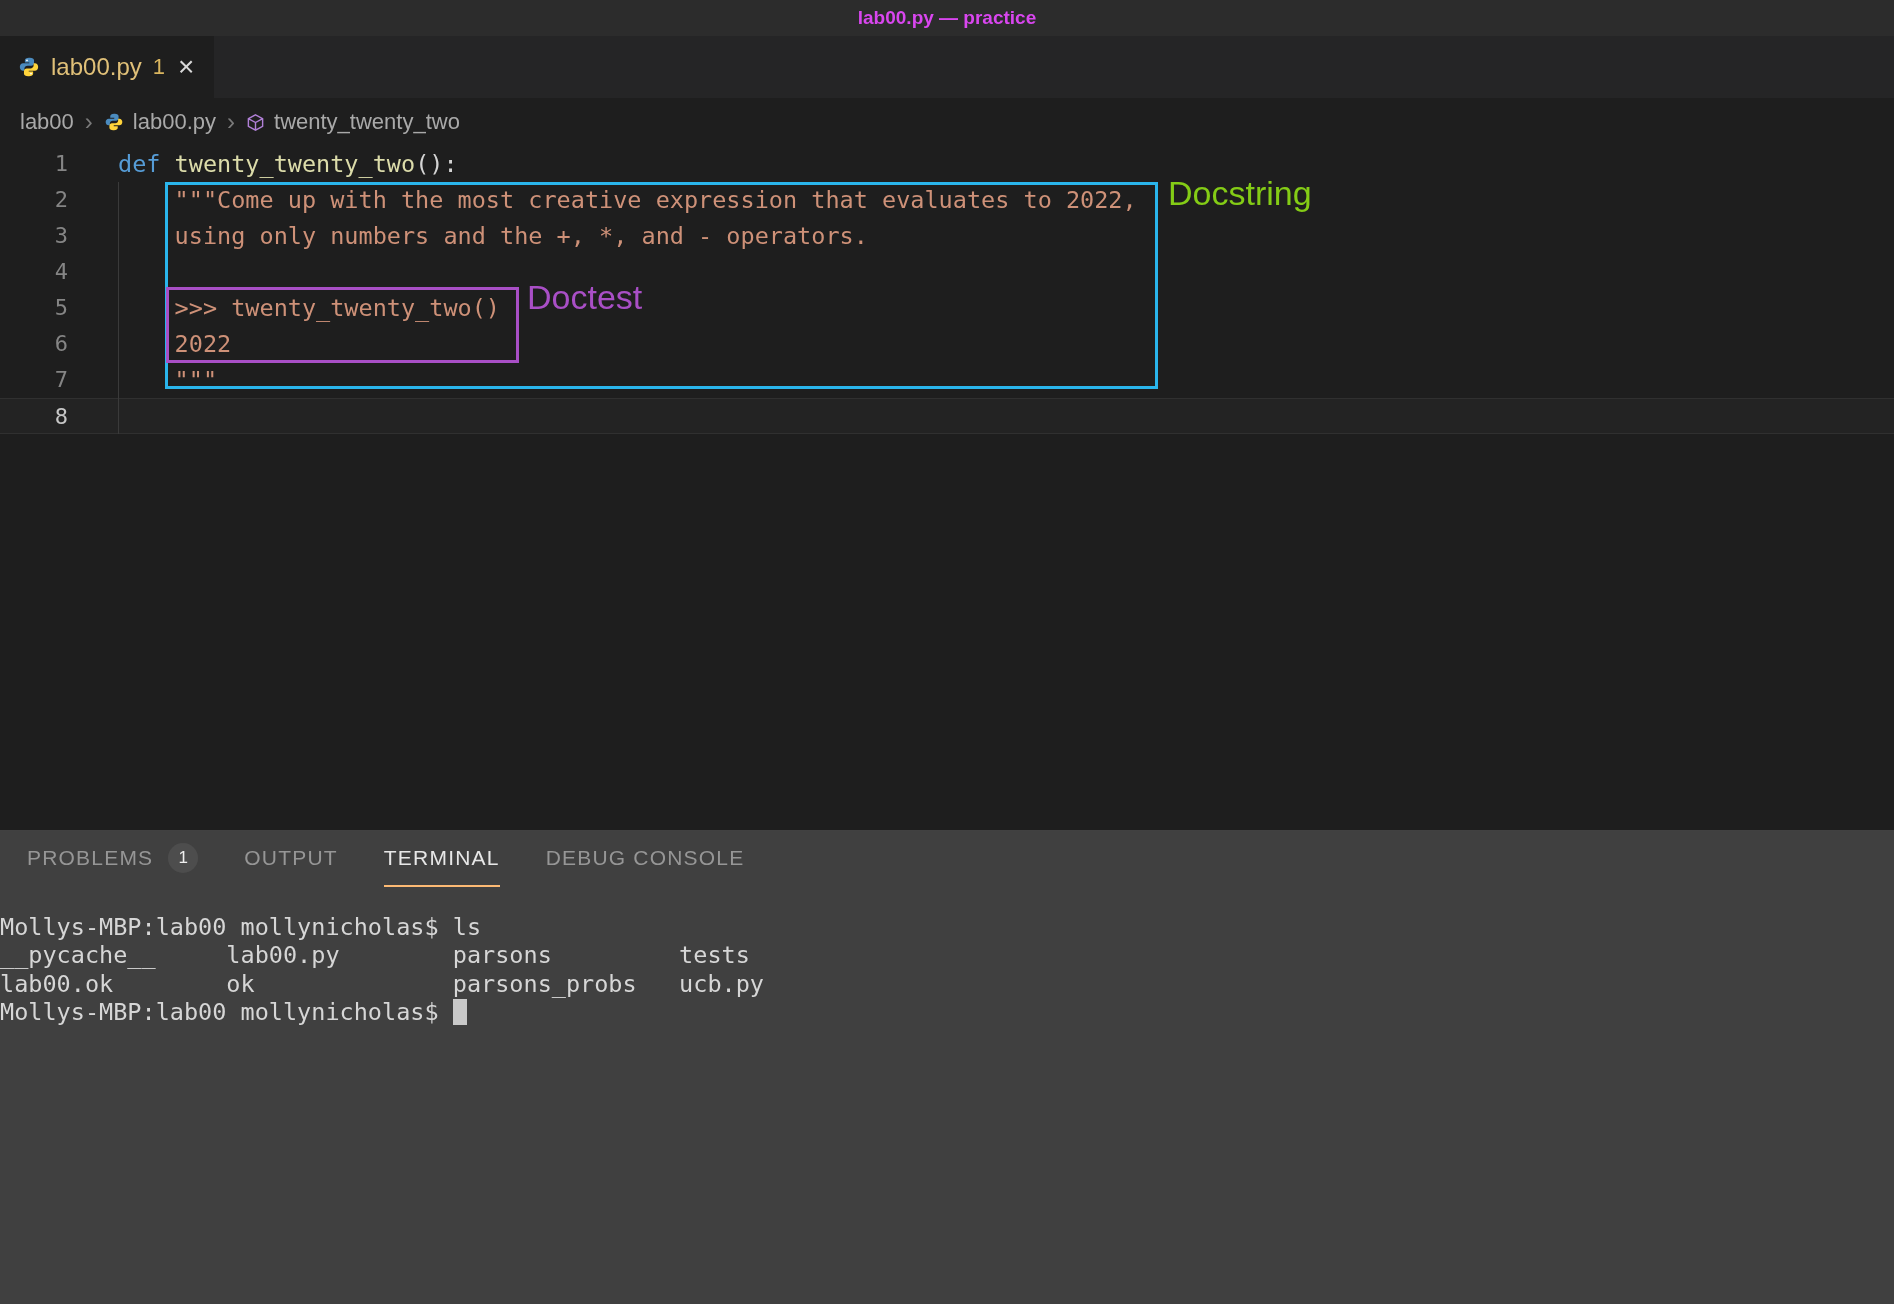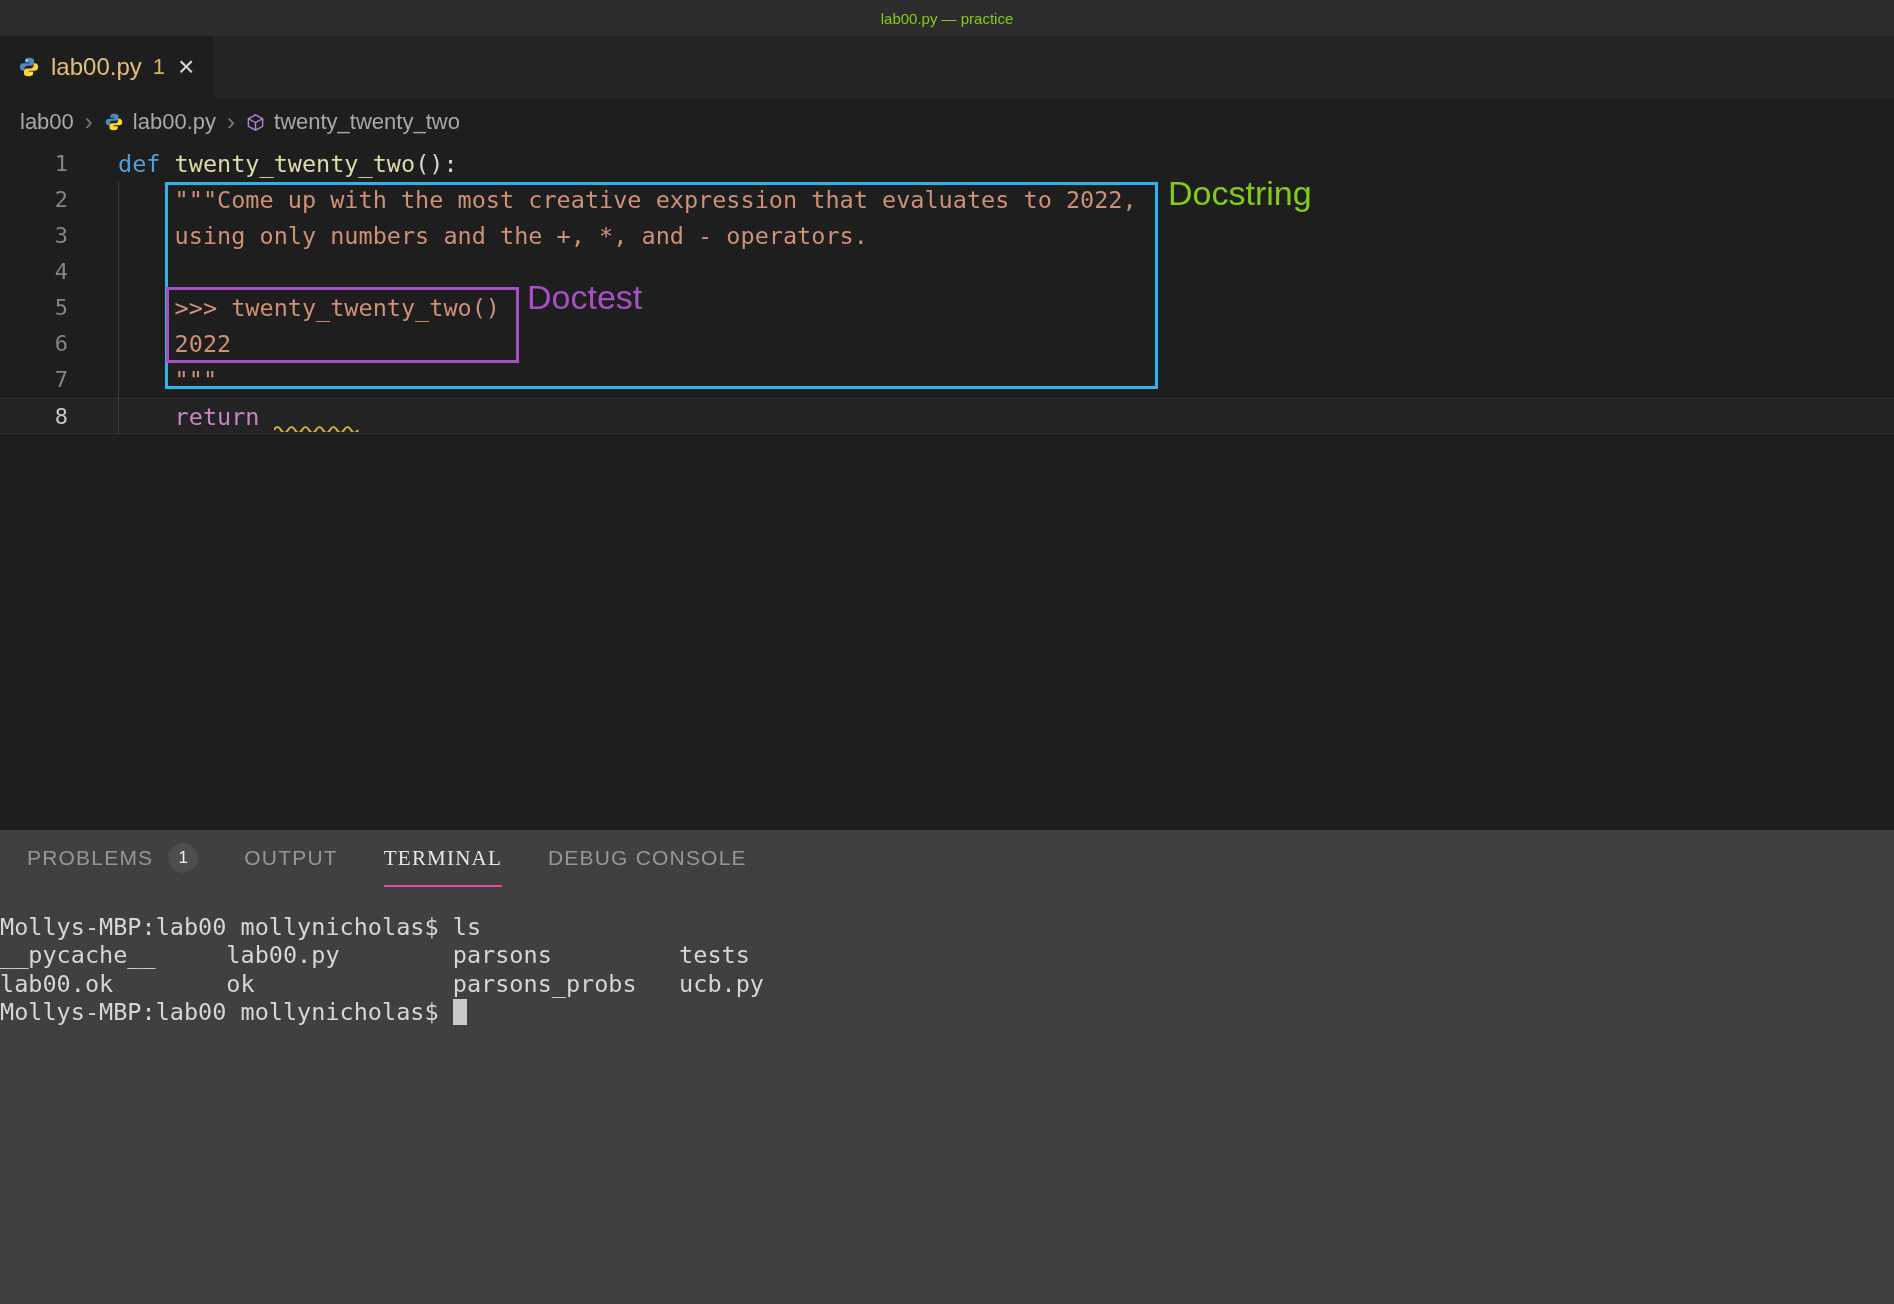--- a/index.html
+++ b/index.html
@@ -8,21 +8,21 @@
     position:relative; width:1894px; height:1304px;
     background:#1e1e1e; overflow:hidden;
     font-family:"Liberation Sans", sans-serif;
     color:#d4d4d4;
   }
   
   .titlebar {
     height:36px; background:#2c2c2c;
     display:flex; align-items:center; justify-content:center;
   }
-  .window-title { font-size:15px; font-weight:400; color:#84cc16; }
+  .window-title { font-size:19px; font-weight:700; color:#d946ef; }
 
   
   .tabstrip { height:62px; background:#252526; display:flex; }
   .editor-tab {
     height:62px; background:#1e1e1e; display:flex; align-items:center;
     gap:11px; padding:0 18px 0 18px; cursor:pointer;
   }
   .tab-label { font-size:24px; color:#e0c078; }
   .tab-problem-count { font-size:22px; color:#d9b55f; }
   .tab-close { font-size:28px; color:#d8d8d8; line-height:1; padding:0 2px; }
@@ -68,21 +68,21 @@
   
   .panel {
     position:absolute; left:0; right:0; top:830px; bottom:0;
     background:#404040; border-top:1px solid #414141;
   }
   .panel-tabs {
     height:56px; display:flex; align-items:stretch; gap:46px;
     padding-left:27px; font-size:21px; letter-spacing:1.2px; color:#969696;
   }
   .ptab { display:flex; align-items:center; gap:15px; cursor:pointer; border-bottom:2px solid transparent; }
-  .ptab.active { color:#e7e7e7; border-bottom:2px solid #ec4899;font-family:Liberation Serif, serif; }
+  .ptab.active { color:#e7e7e7; border-bottom:2px solid #fdba74; }
   .pbadge {
     width:30px; height:30px; border-radius:50%; background:#4d4d4d;
     color:#efefef; font-size:17px; letter-spacing:0;
     display:flex; align-items:center; justify-content:center;
   }
   .terminal {
     margin-top:26px; 
     font-family:"DejaVu Sans Mono", monospace; font-size:23.5px;
     line-height:28.4px; color:#d6d6d6;
   }
@@ -169,23 +169,20 @@
       <span class="code"><span class="tok-str">    2022</span></span>
     </div>
 
     <div class="line">
       <span class="ln">7</span>
       <span class="code"><span class="tok-str">    """</span></span>
     </div>
 
     <div class="line current-line">
       <span class="ln active-ln">8</span>
-      <span class="code"><span class="tok-pln">    </span><span class="tok-ctl">return</span><span class="tok-pln"> </span><span class="blank-squiggle"><svg width="86" height="9" viewBox="0 0 86 9">
-              <path d="M0 7 Q 3.5 1, 7 7 T 14 7 T 21 7 T 28 7 T 35 7 T 42 7 T 49 7 T 56 7 T 63 7 T 70 7 T 77 7 T 84 7" fill="none" stroke="#d2b03a" stroke-width="2.2"></path>
-            </svg></span></span>
     </div>
 
     <div class="anno box-docstring"></div>
     <div class="anno box-doctest"></div>
     <div class="anno lbl-docstring">Docstring</div>
     <div class="anno lbl-doctest">Doctest</div>
   </div>
 
   <div class="panel">
     <div class="panel-tabs">

